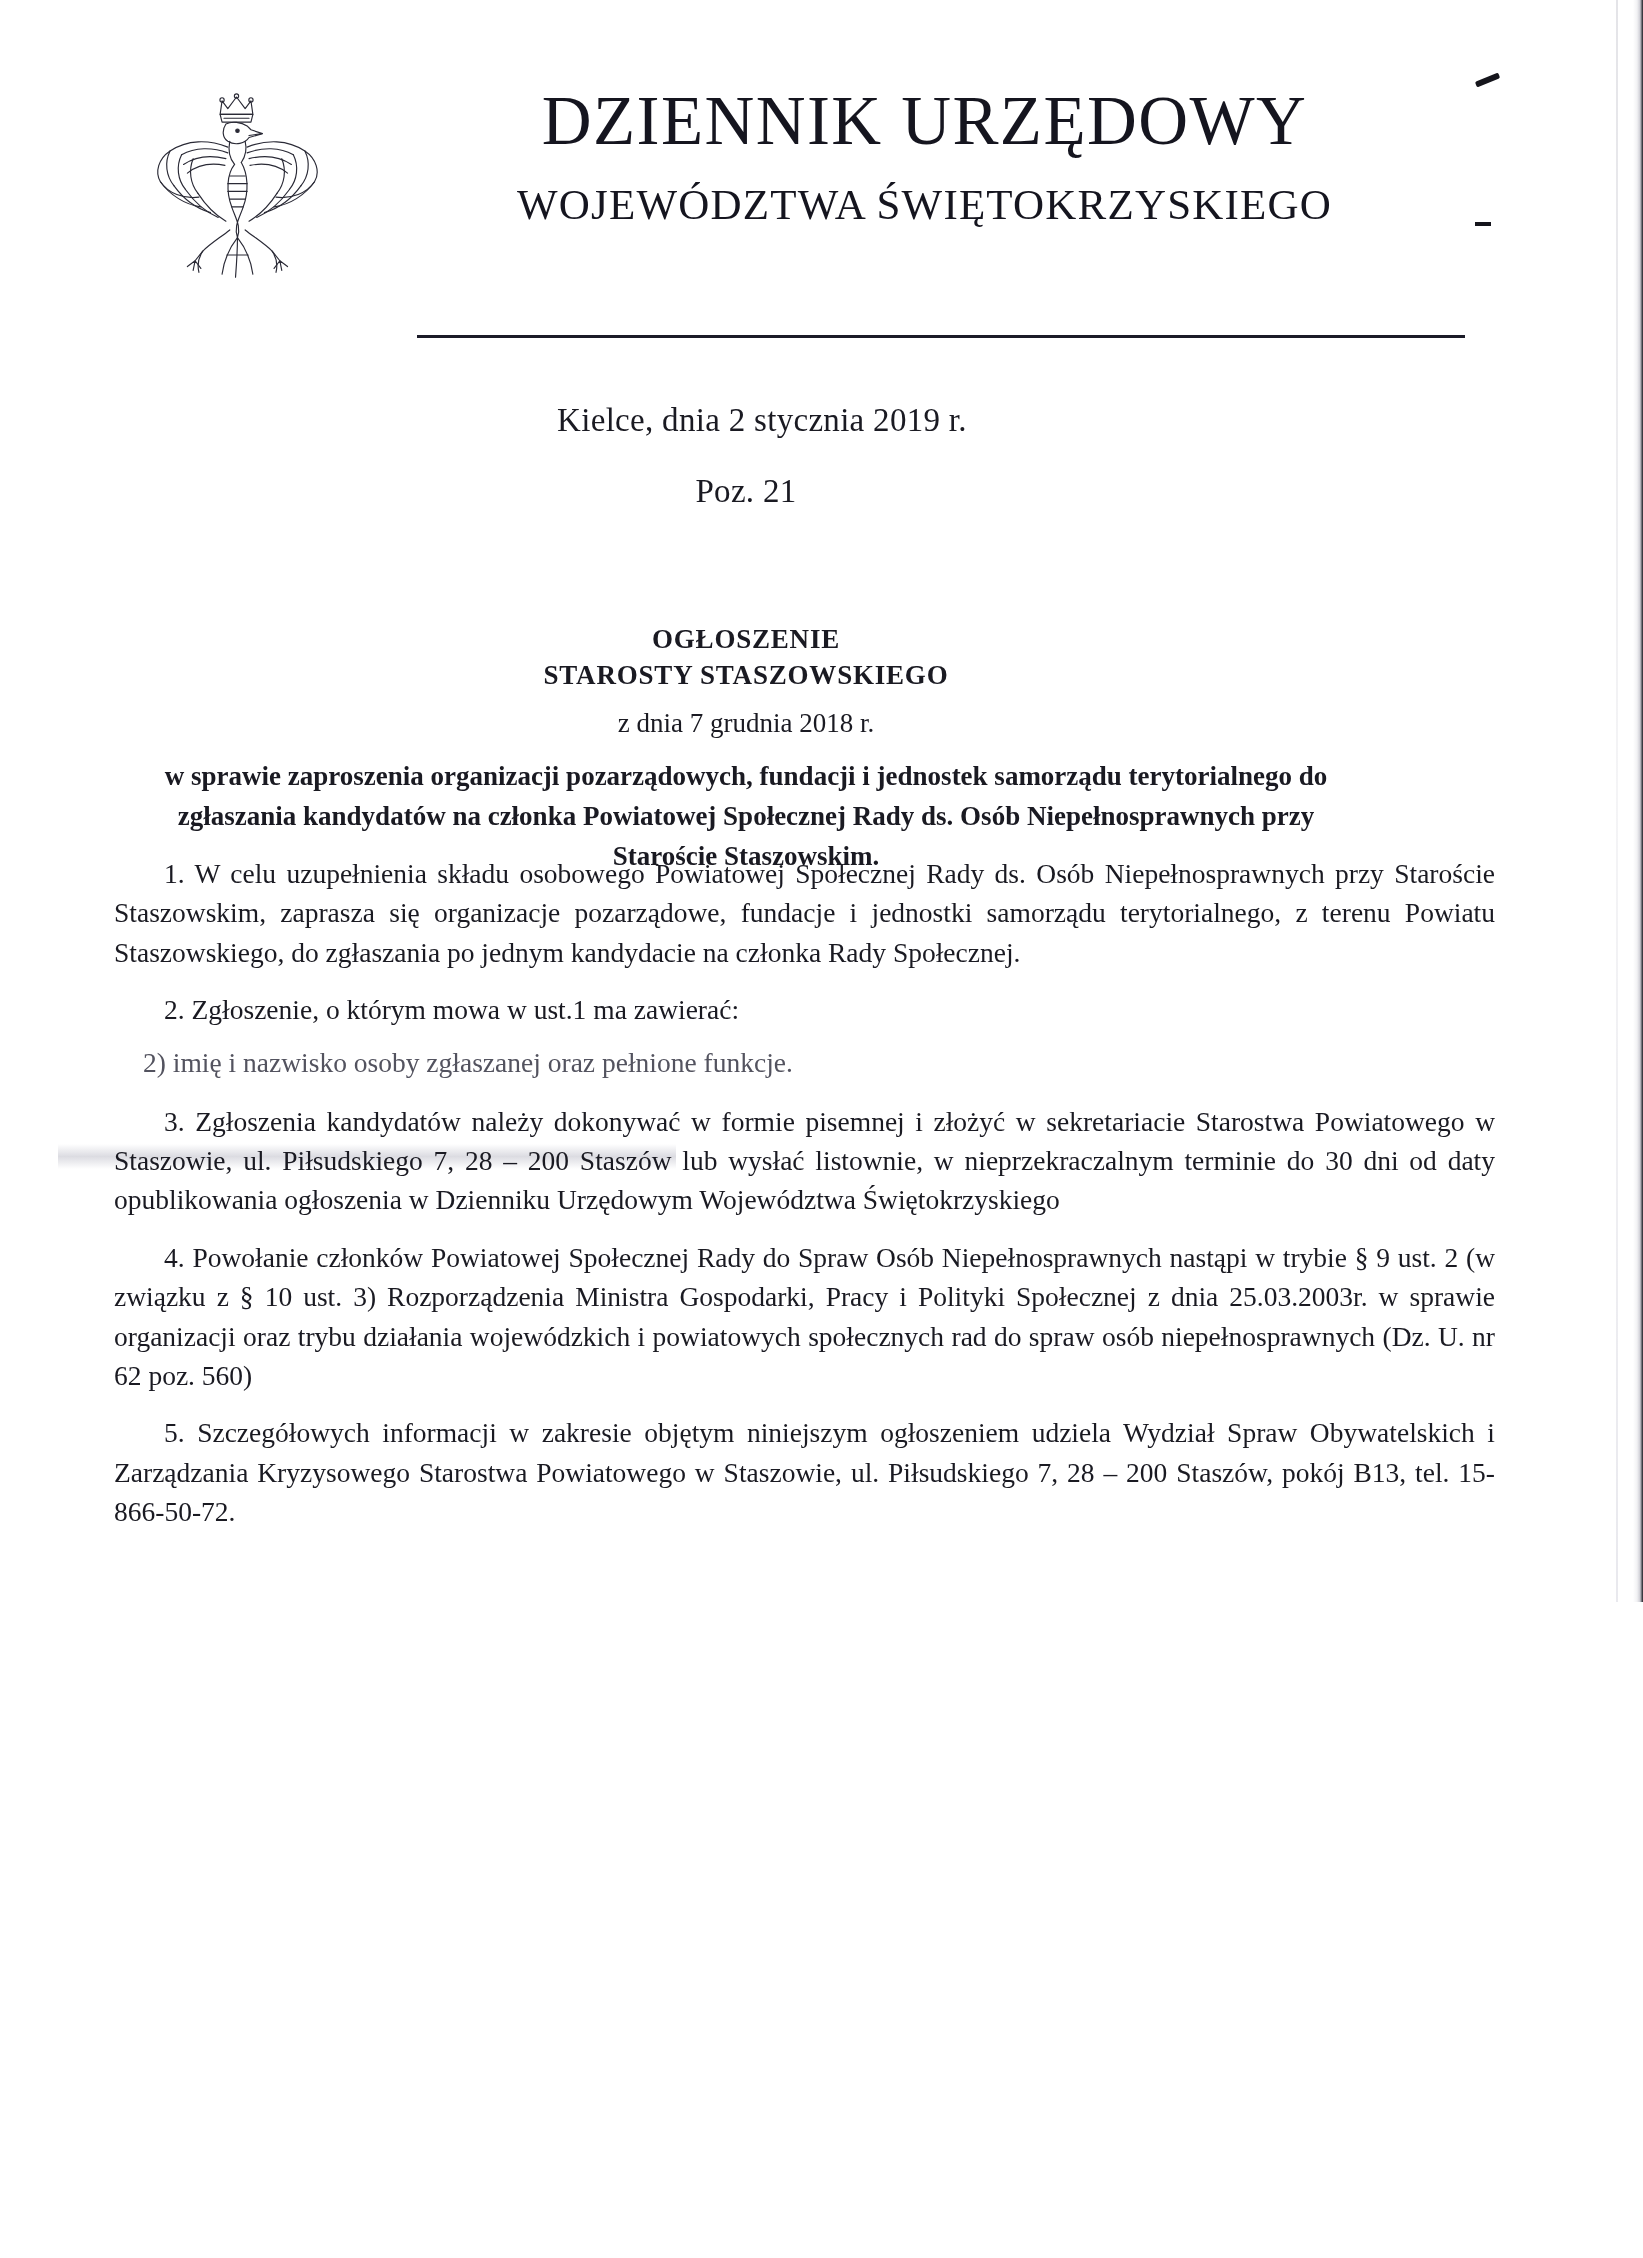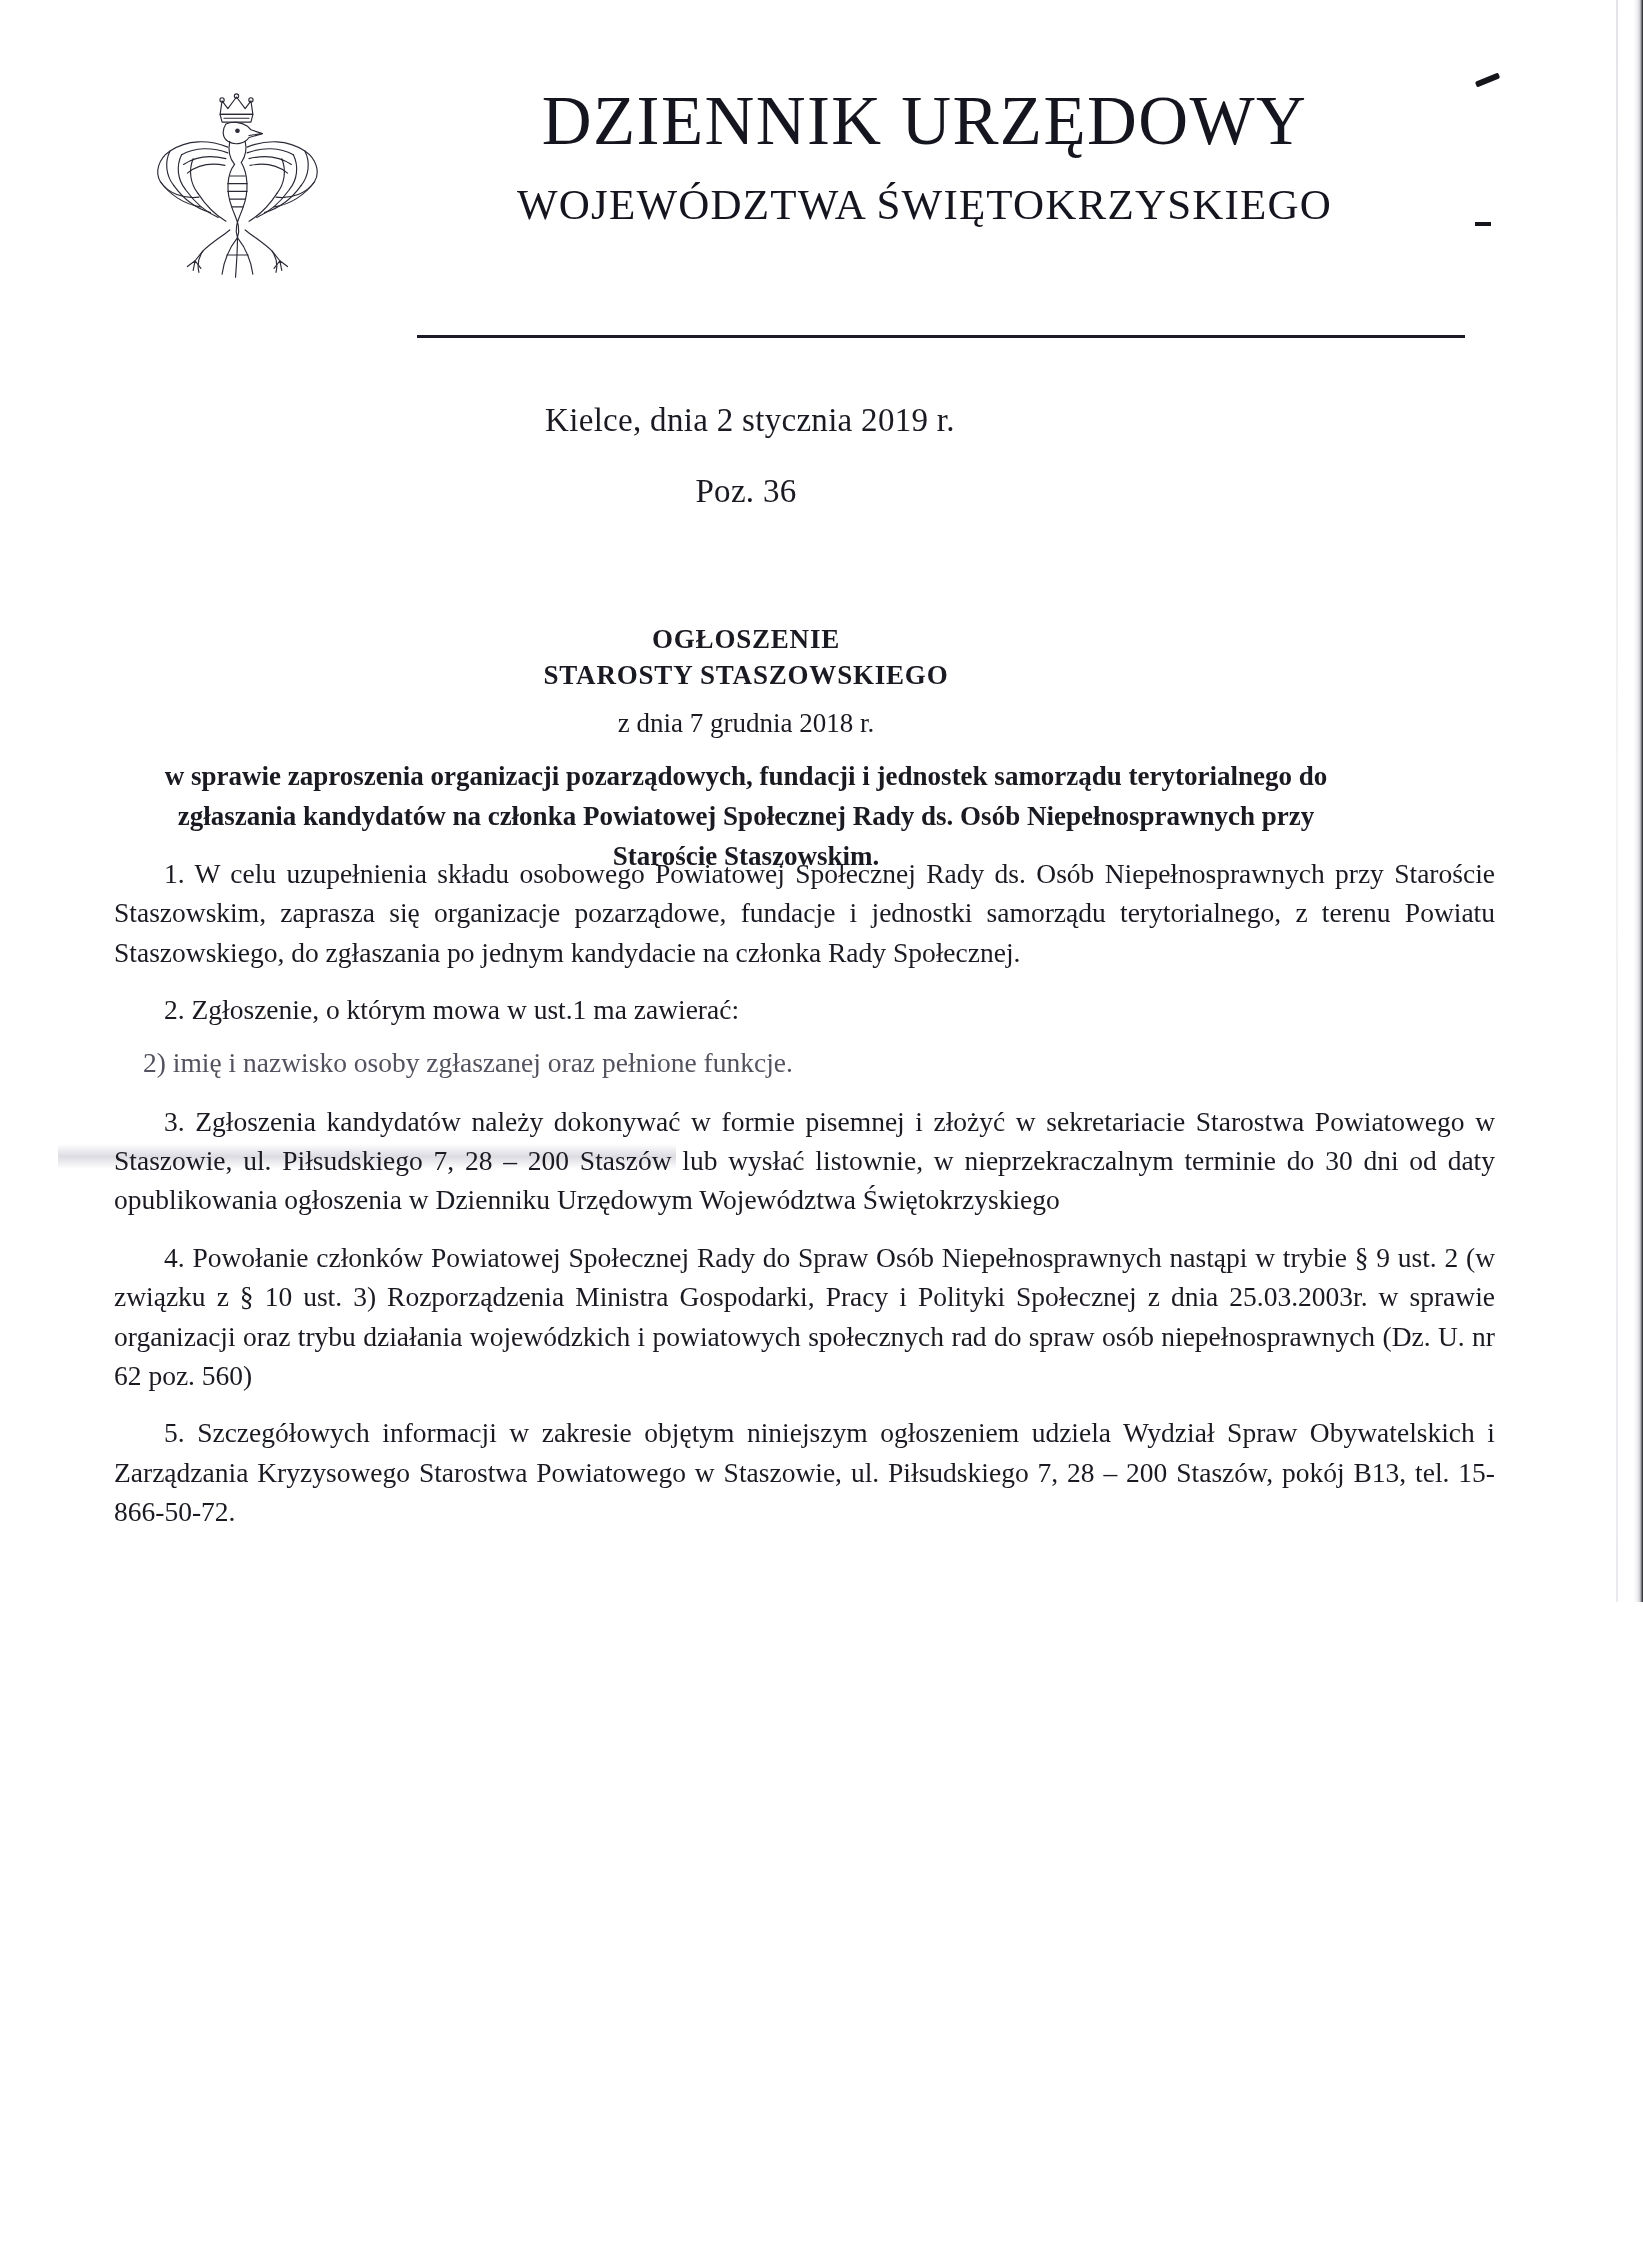--- a/index.html
+++ b/index.html
@@ -110,21 +110,21 @@
     left: 417px;
     top: 335px;
     width: 1048px;
     height: 2.9px;
     background: #1b1b28;
   }
 
   
   .issue-date {
     position: absolute;
-    left: 4px;
+    left: 16px;
     top: 402px;
     width: 1492px;
     text-align: center;
     font-size: 33px;
     letter-spacing: 0.3px;
   }
   .position-no {
     position: absolute;
     left: 0;
     top: 473px;
@@ -292,21 +292,21 @@
 
     <div class="masthead-titles">
       <div class="title-main">DZIENNIK URZĘDOWY</div>
       <div class="title-sub">WOJEWÓDZTWA ŚWIĘTOKRZYSKIEGO</div>
     </div>
 
     <div class="masthead-rule"></div>
   </div>
 
   <div class="issue-date">Kielce, dnia 2 stycznia 2019 r.</div>
-  <div class="position-no">Poz. 36</div>
+  <div class="position-no">Poz. 21</div>
 
   <div class="act-head">
     <div class="act-kind">OGŁOSZENIE</div>
     <div class="act-issuer">STAROSTY STASZOWSKIEGO</div>
     <div class="act-date">z dnia 7 grudnia 2018 r.</div>
     <div class="act-subject">w sprawie zaproszenia organizacji pozarządowych, fundacji i jednostek samorządu terytorialnego do zgłaszania kandydatów na członka Powiatowej Społecznej Rady ds. Osób Niepełnosprawnych przy Staroście Staszowskim.</div>
   </div>
 
   <div class="body-block">
     <p class="para indent">1. W celu uzupełnienia składu osobowego Powiatowej Społecznej Rady ds. Osób Niepełnosprawnych przy Staroście Staszowskim, zaprasza się organizacje pozarządowe, fundacje i jednostki samorządu terytorialnego, z terenu Powiatu Staszowskiego, do zgłaszania po jednym kandydacie na członka Rady Społecznej.</p>

